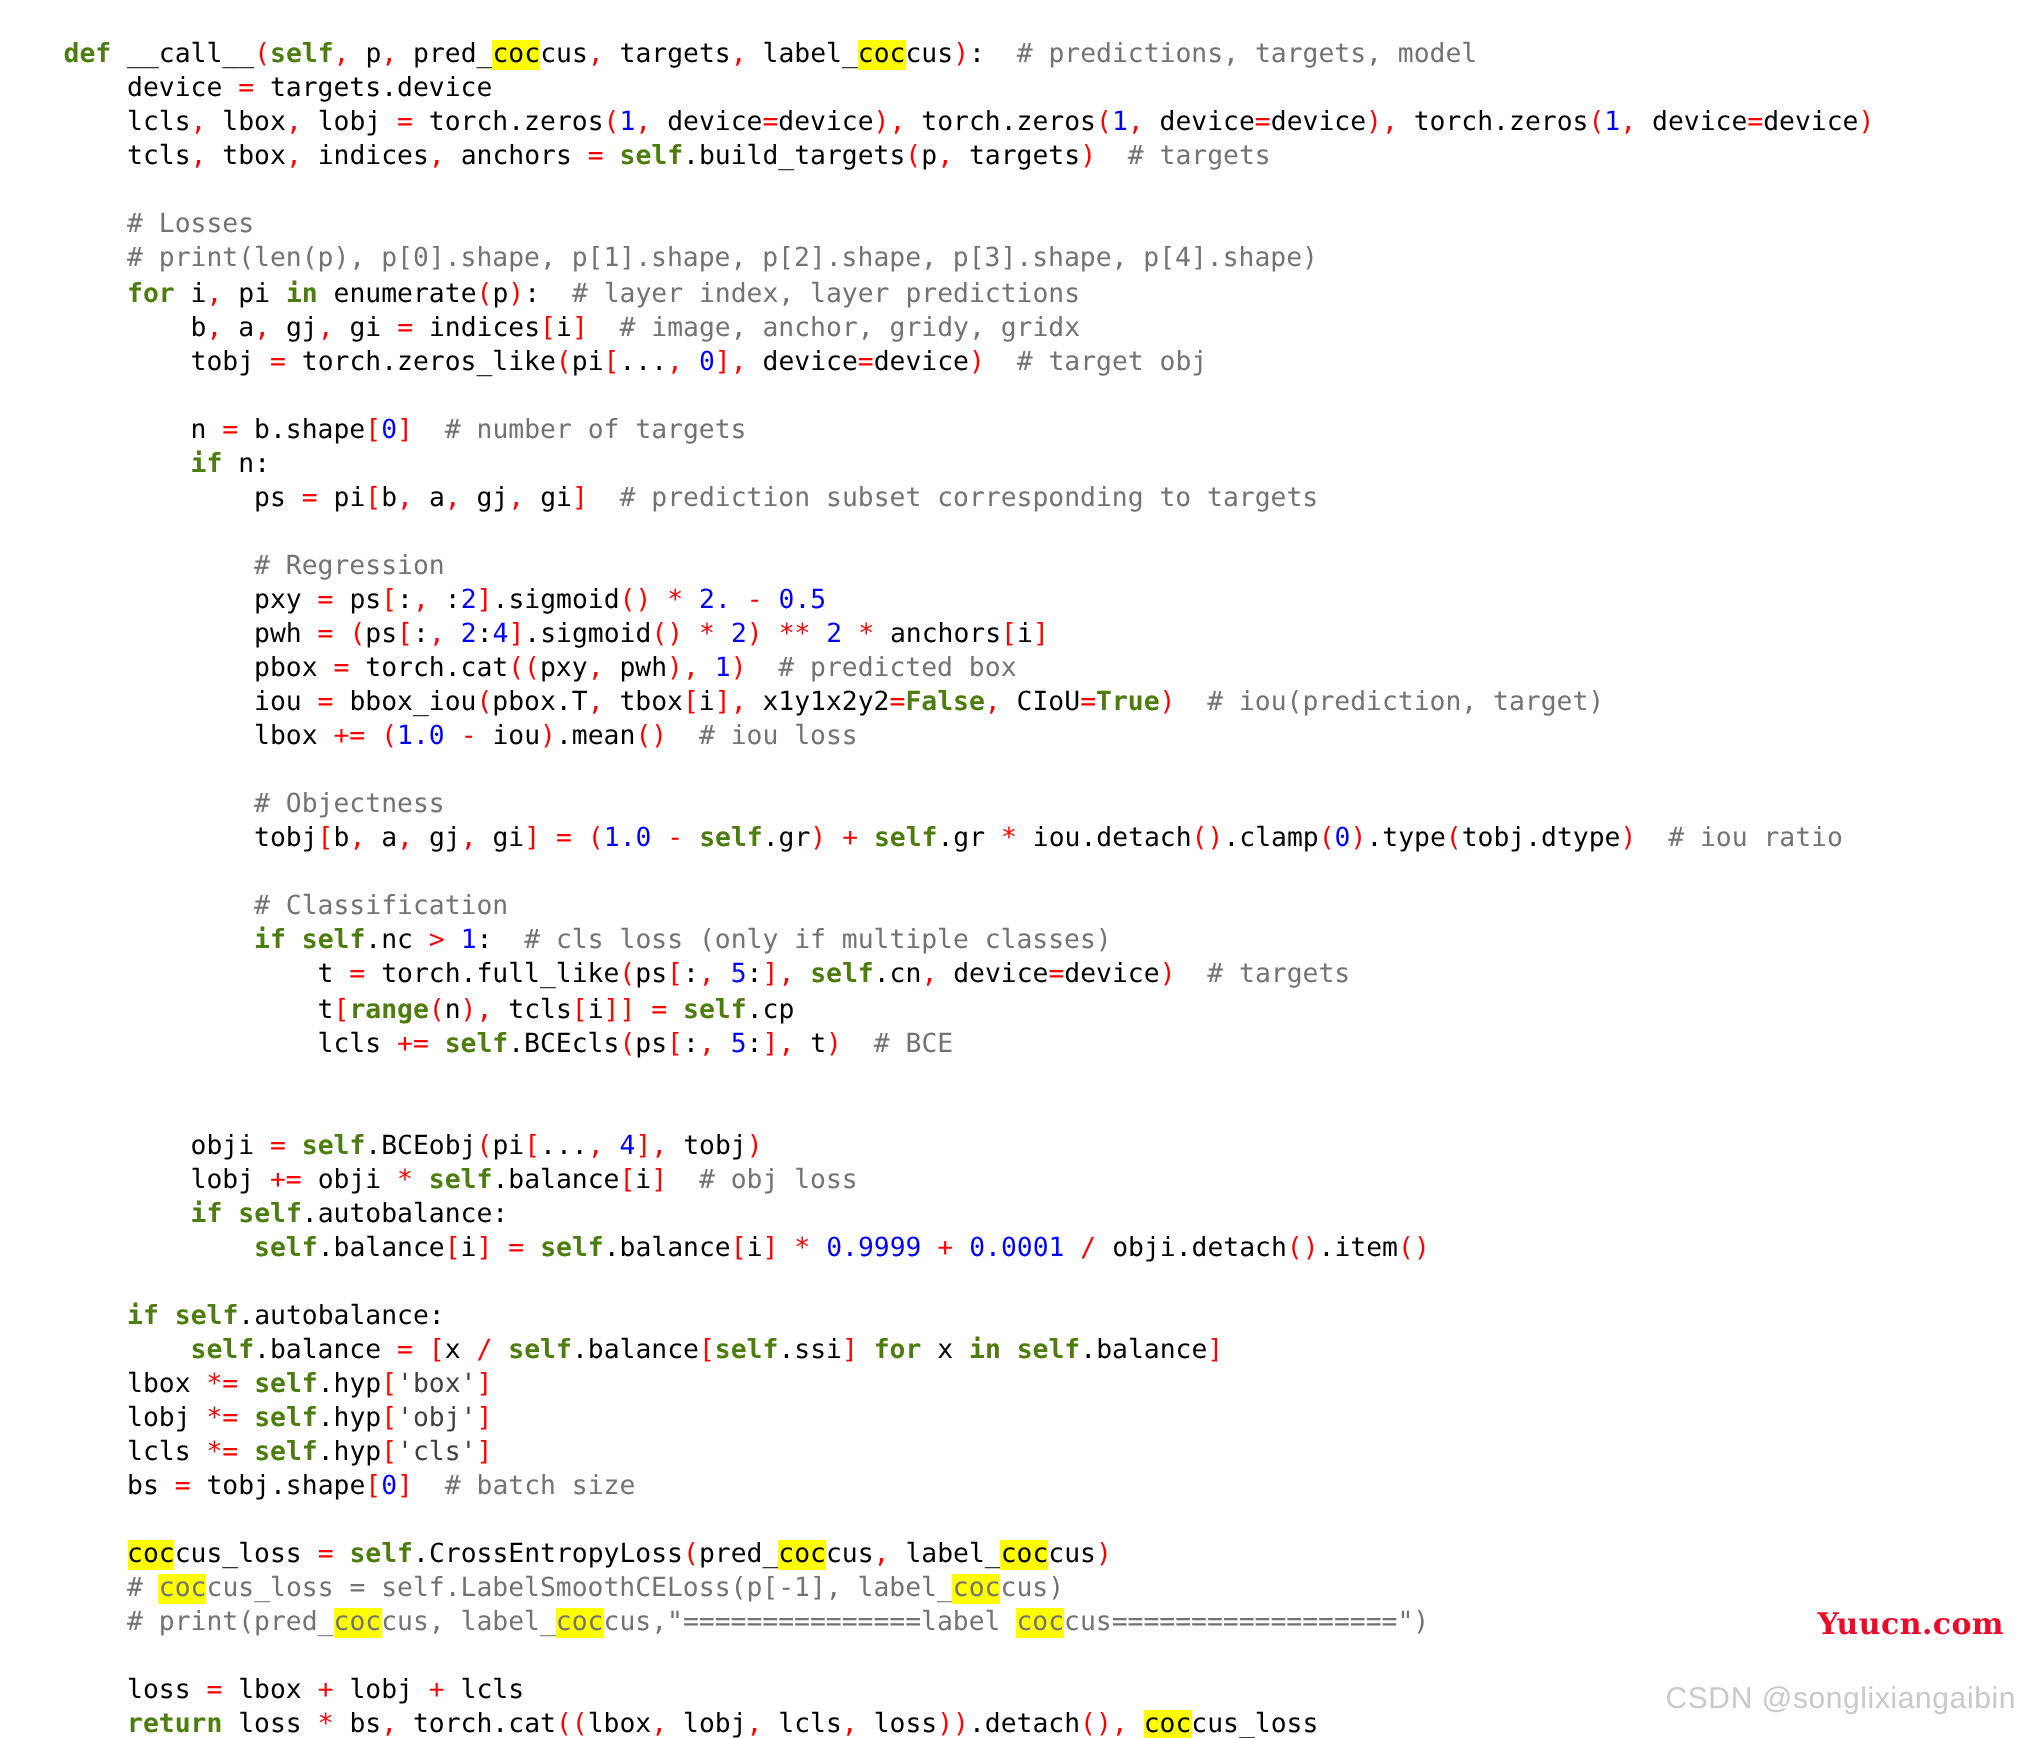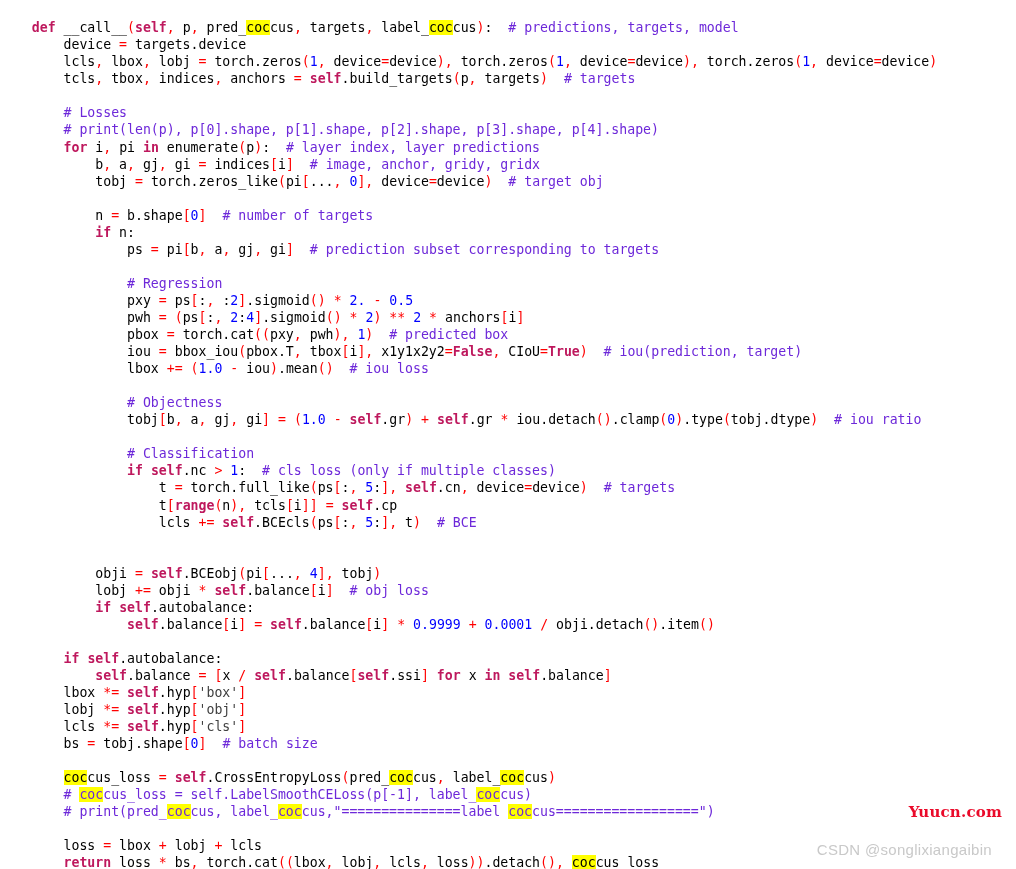--- a/index.html
+++ b/index.html
@@ -32,44 +32,44 @@
     color: #000000;
     letter-spacing: 0px;
     tab-size: 4;
   }
   .ln {
     display: block;
     height: 17.05px;
     white-space: pre;
   }
   
-  .kw   { color: #be185d; font-weight: bold; }   
+  .kw   { color: #4d7c0f; font-weight: bold; }   
   .fn   { color: #000000; font-weight: normal; }   
   .op   { color: #ff0000; }                      
   .num  { color: #0000ff; }                      
   .str  { color: #404040; }                      
-  .cmt  { color: #6d28d9; }                      
+  .cmt  { color: #737373; }                      
   .pl   { color: #000000; }                      
   .hl   { background: #ffff00; }                 
 
   .watermark-yuucn {
     position: absolute;
     right: 14px;
     top: 803px;
     font-family: "DejaVu Serif", "Liberation Serif", serif;
     font-size: 15px;
     font-weight: bold;
     color: #e8araround;
     color: #ea0a2a;
     letter-spacing: 0.2px;
     white-space: nowrap;
   }
   .watermark-csdn {
     position: absolute;
-    right: 24px;
+    right: 8px;
     top: 841px;
     font-family: "Liberation Sans", "DejaVu Sans", sans-serif;
     font-size: 15px;
     color: #c9c9c9;
     letter-spacing: 0.3px;
     white-space: nowrap;
   }
 </style>
 </head>
 <body>

